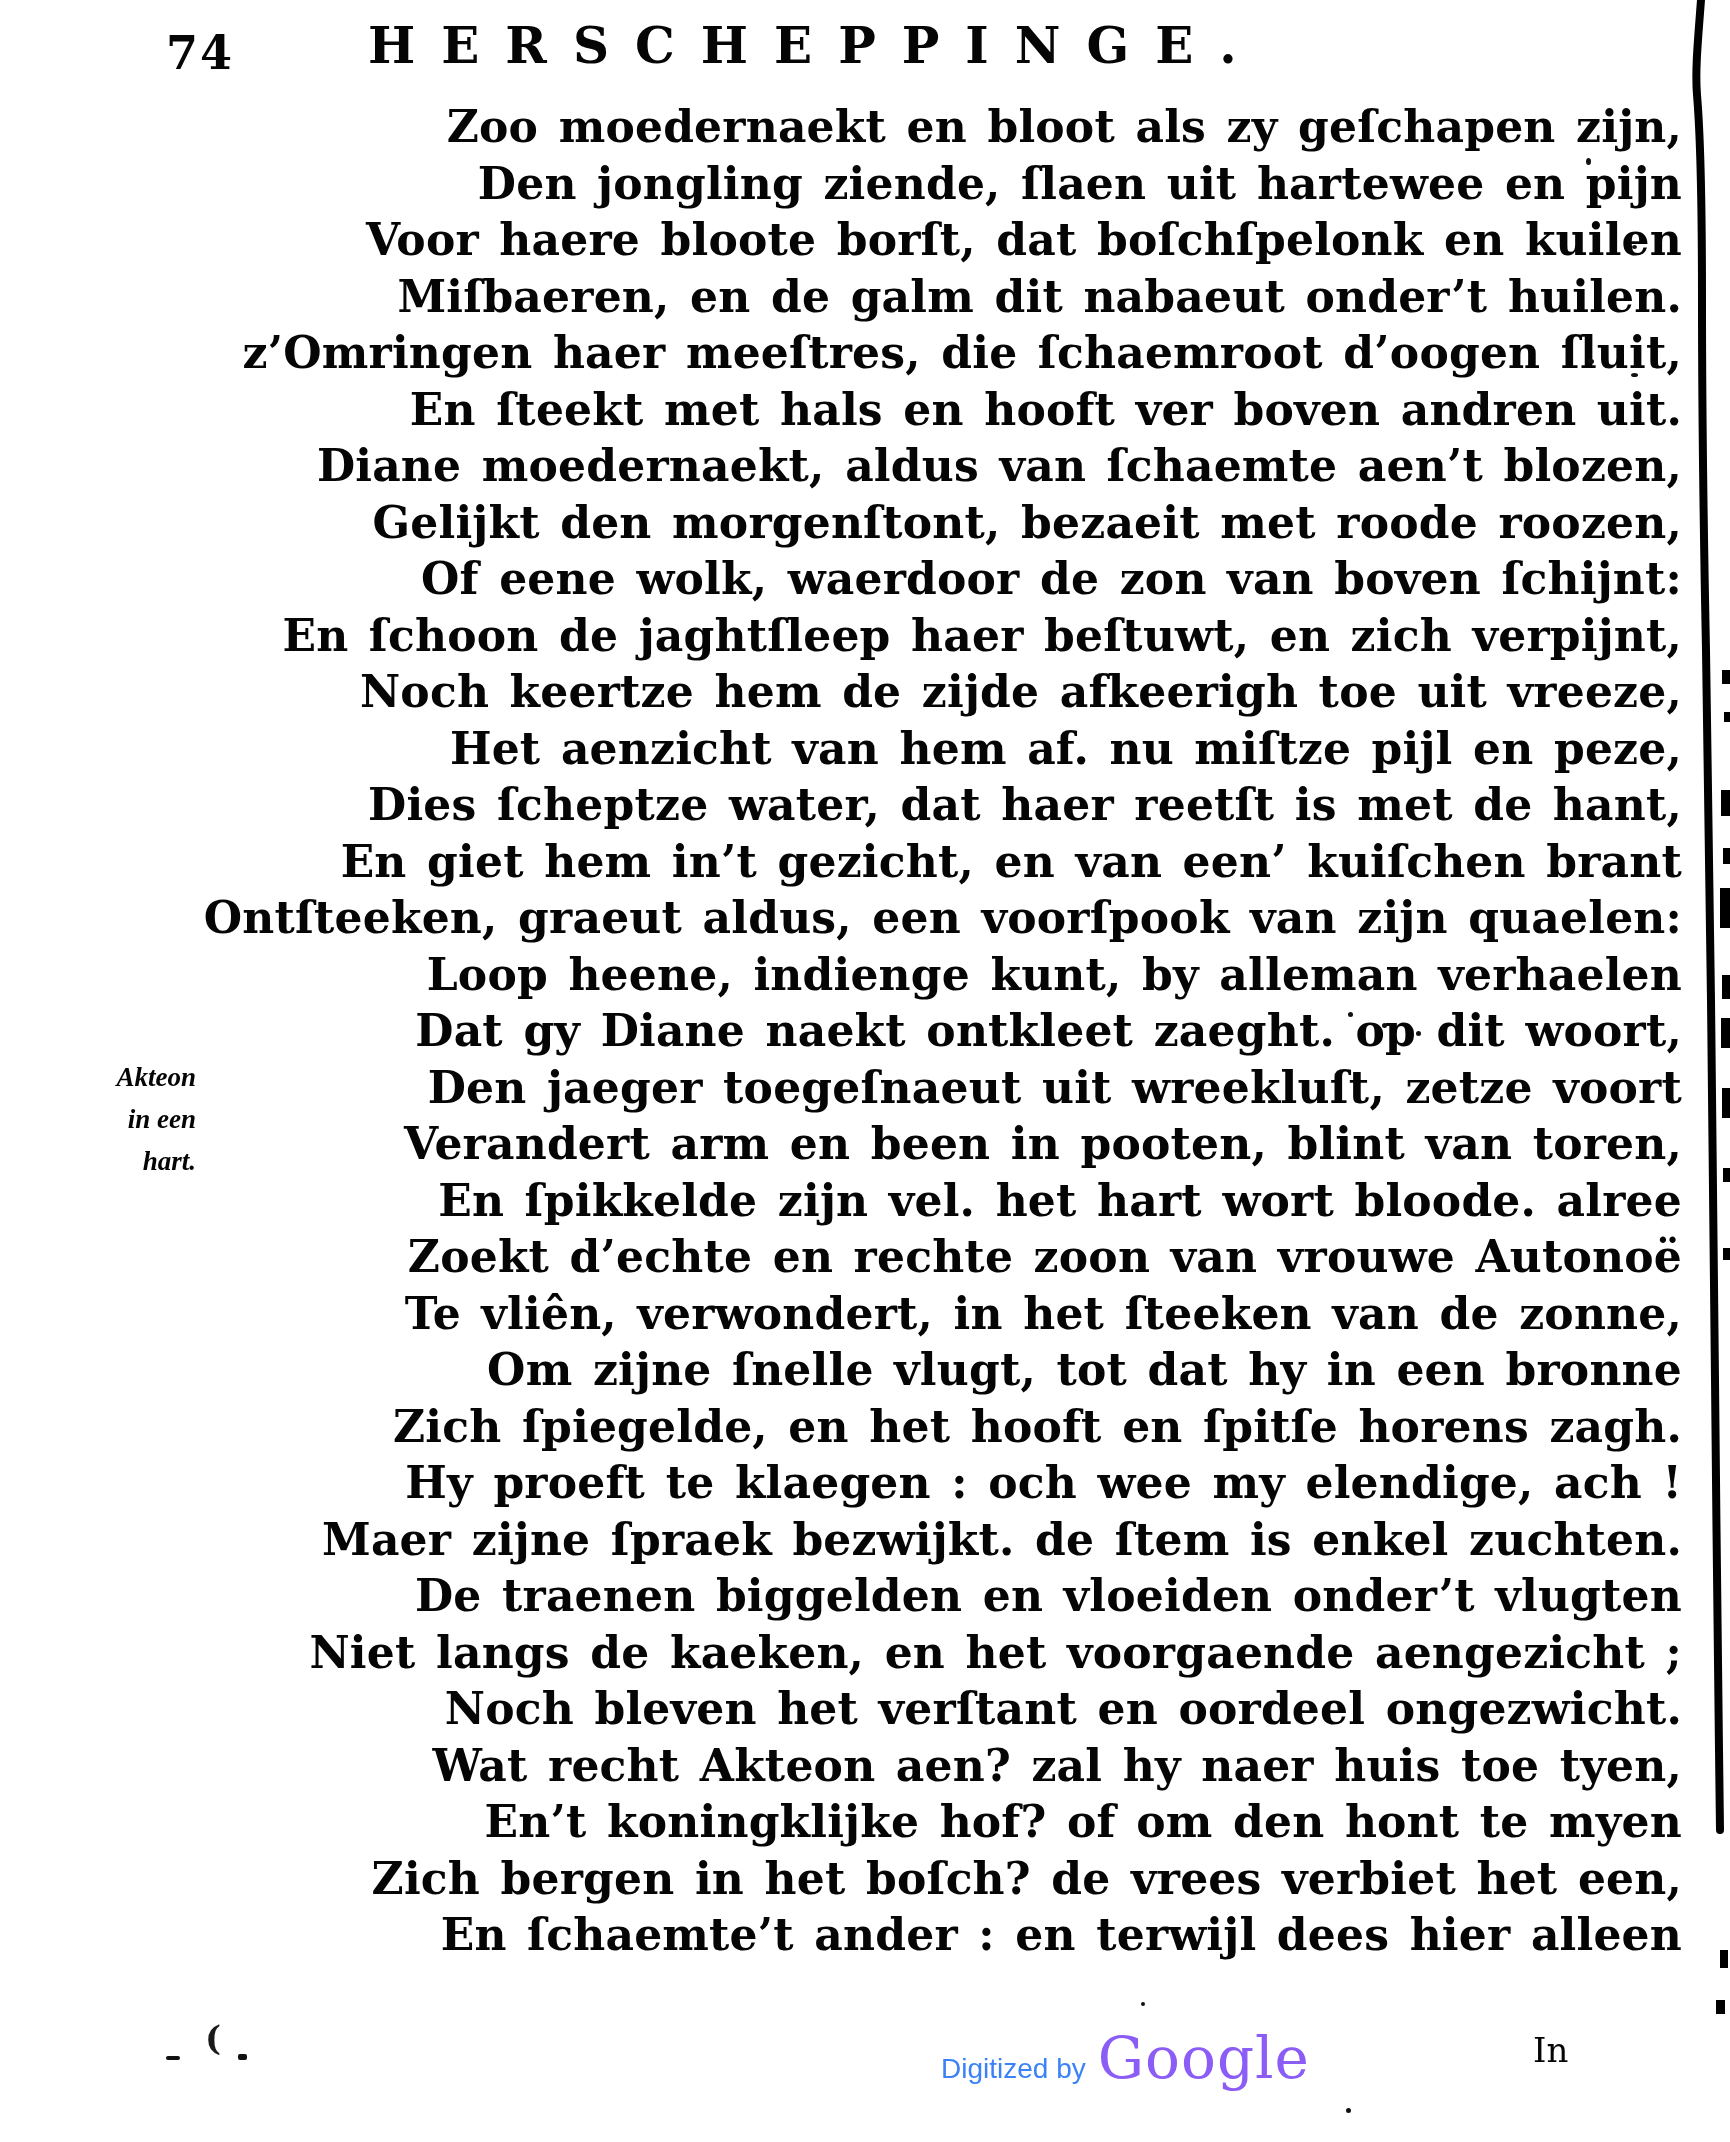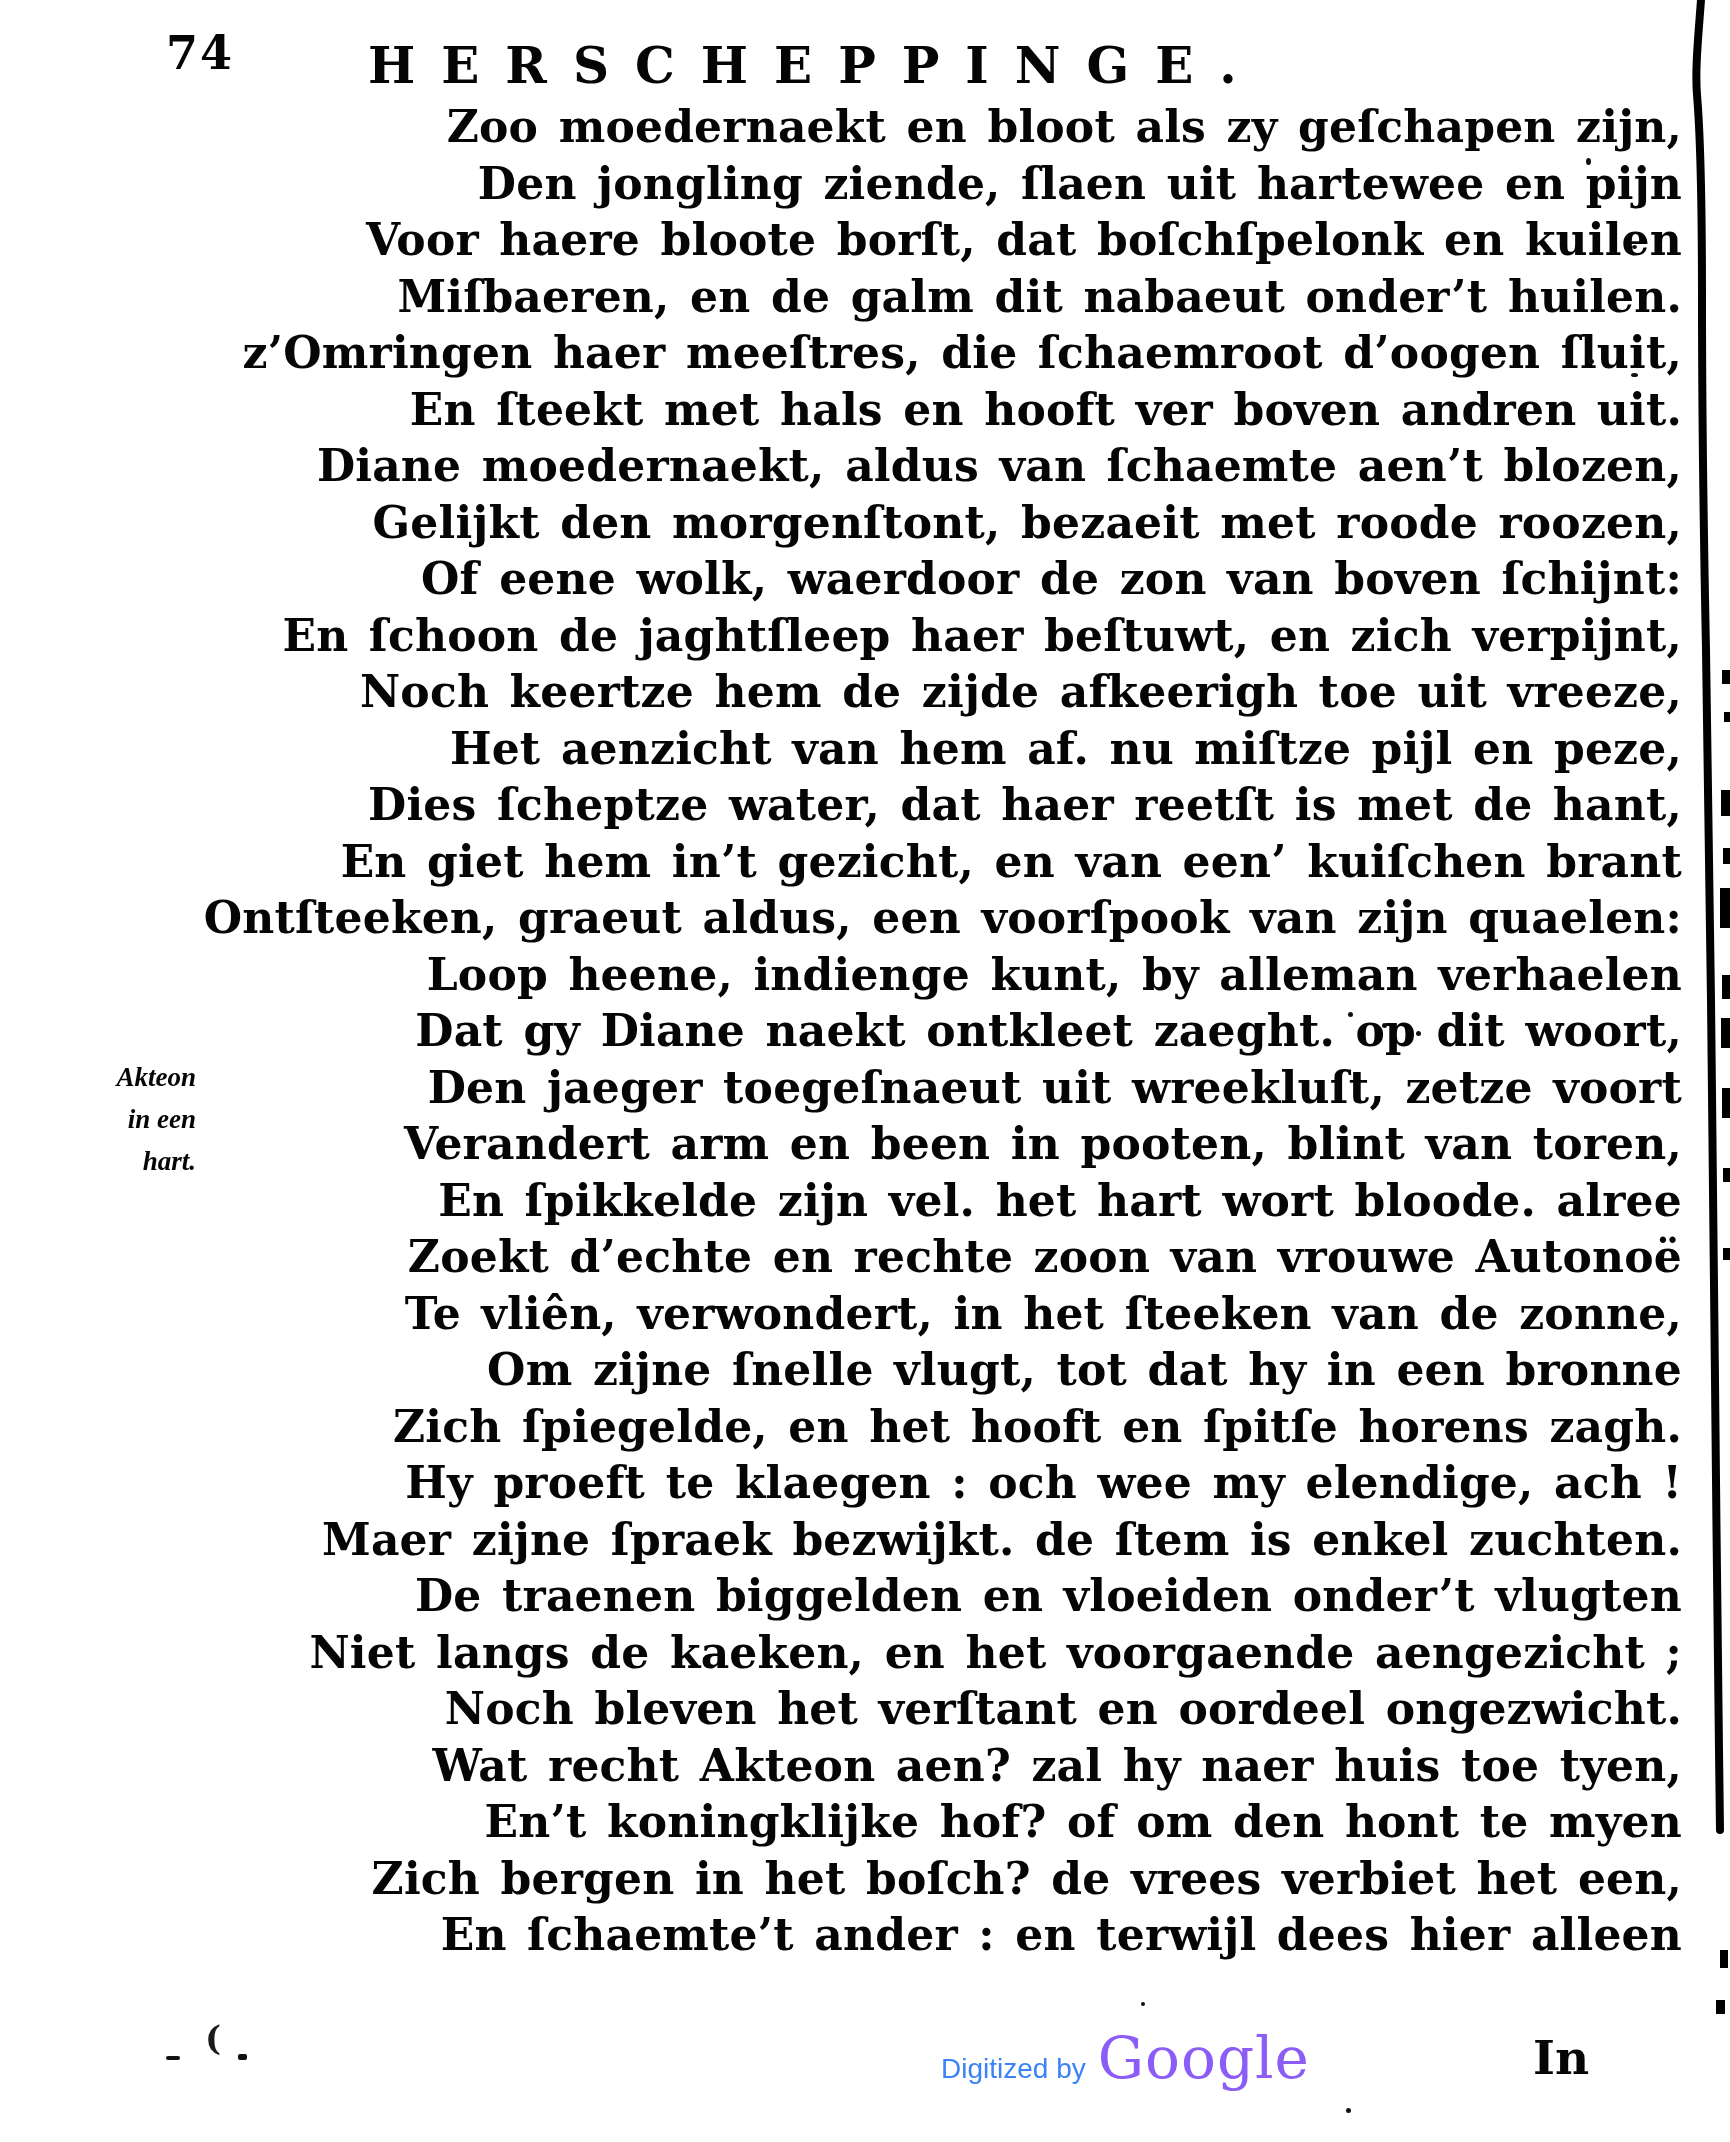--- a/index.html
+++ b/index.html
@@ -13,21 +13,21 @@
     text-align:right;
   }
   
   .page-number{
     position:absolute;left:166px;top:26px;
     font-size:46px;font-weight:700;letter-spacing:2px;
   }
   .running-title{
     position:absolute;left:368px;top:16px;
     font-size:50px;font-weight:700;
-    letter-spacing:0.52em;white-space:nowrap;margin-top:20px;
+    letter-spacing:0.52em;white-space:nowrap;
   }
   
   .poem{
     position:absolute;left:162px;top:99px;width:1520px;
     font-size:44px;font-weight:700;line-height:56.5px;
     letter-spacing:0.2px;word-spacing:5px;
     white-space:nowrap;
   }
   .poem-line{height:56.5px;}
   
@@ -48,21 +48,21 @@
     font-family:"Liberation Sans","DejaVu Sans",sans-serif;
     font-size:28px;color:#3b82f6;font-weight:400;
   }
   .watermark-brand{
     font-family:"DejaVu Serif","Liberation Serif",serif;
     font-size:58px;color:#8b5cf6;font-weight:400;letter-spacing:1px;
   }
   
   .catchword{
     position:absolute;left:1533px;top:2030px;
-    font-size:47px;font-weight:700;
+    font-size:34px;font-weight:400;
   }
   
   .stray-mark{
     position:absolute;left:205px;top:2018px;
     font-size:34px;font-weight:700;color:#1a1a1a;
   }
   
   .artifact-layer{position:absolute;left:0;top:0;width:1730px;height:2142px;pointer-events:none;}
   .speck{position:absolute;background:#111;border-radius:50%;}
 </style>

